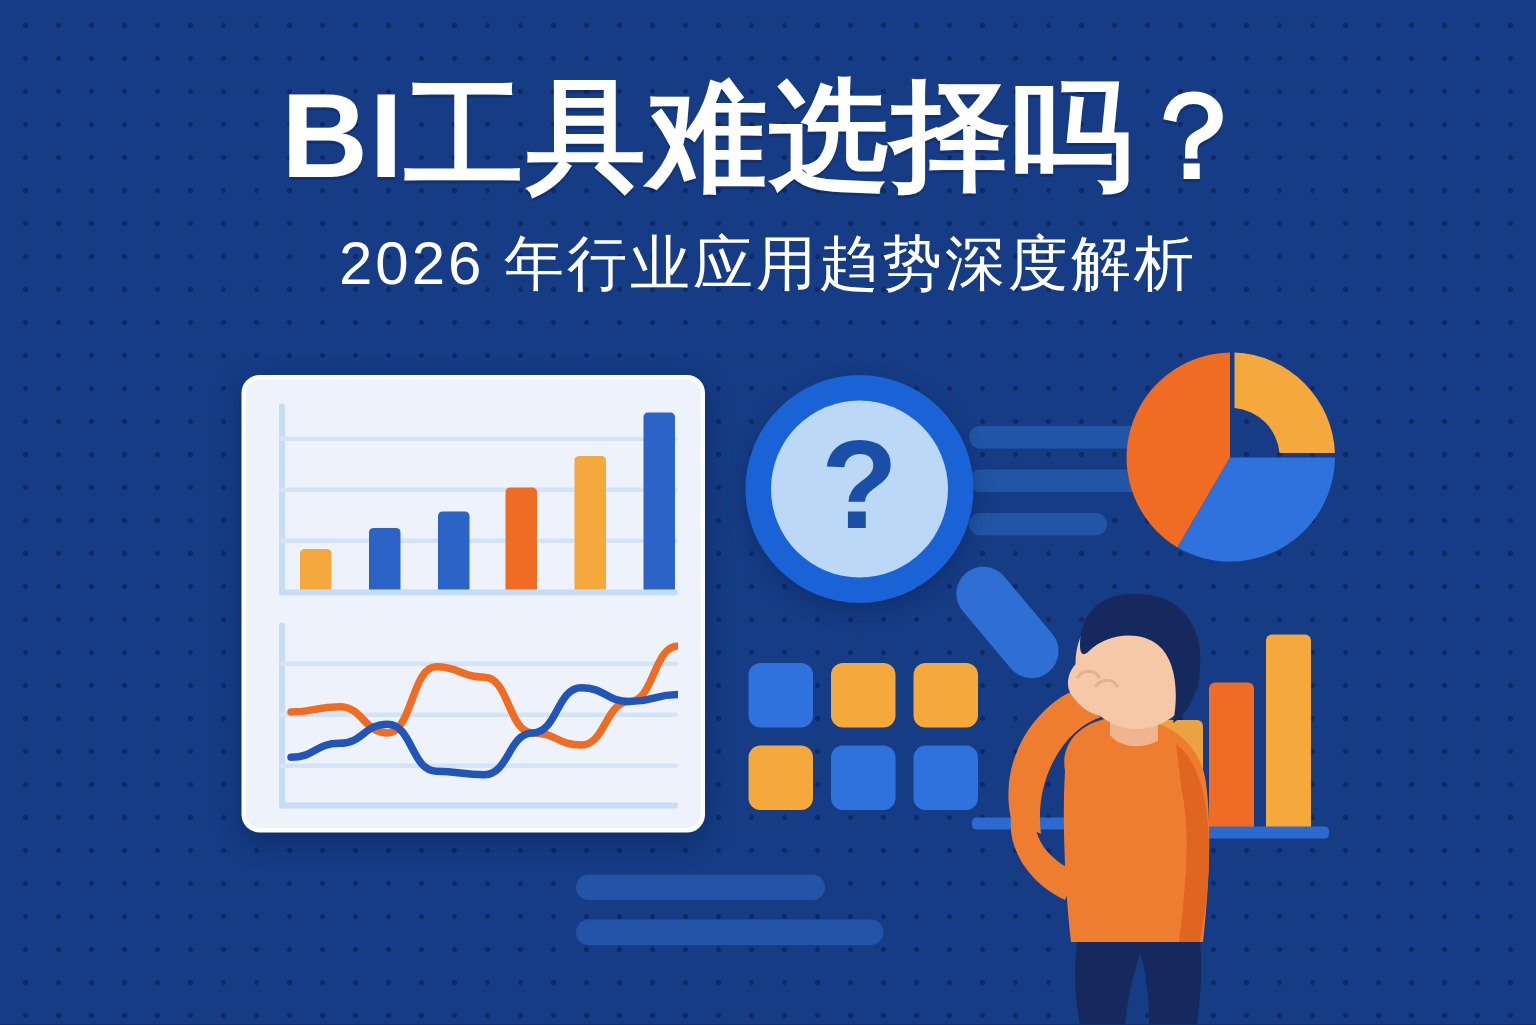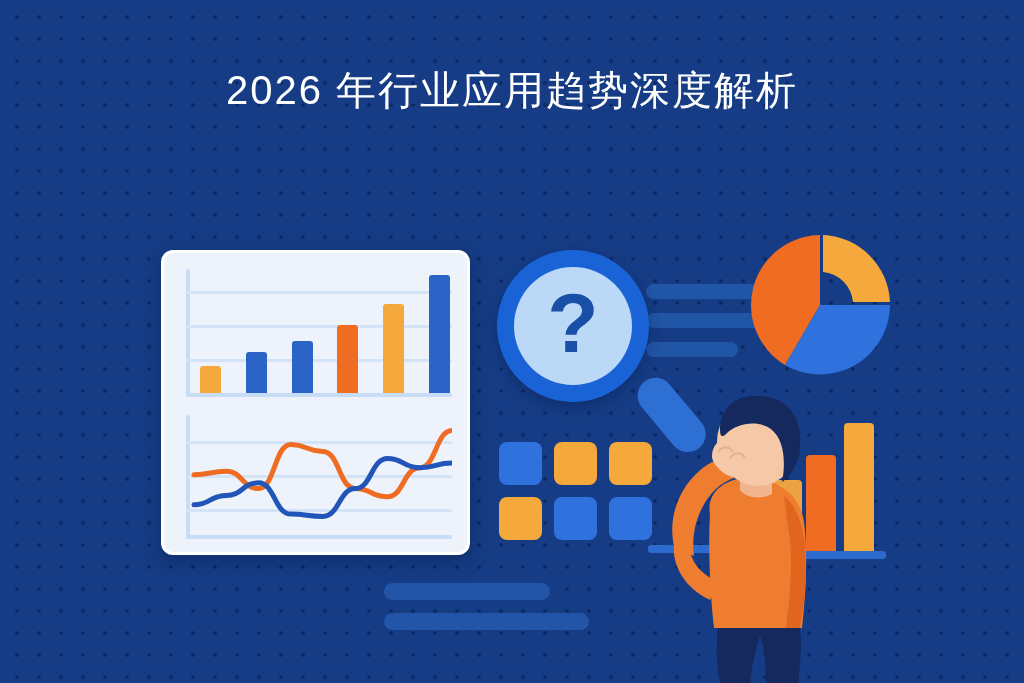--- a/index.html
+++ b/index.html
@@ -220,20 +220,21 @@
   }
 </style>
 </head>
 <body>
 
 <div id="poster">
 
   <div id="dots"></div>
 
   <div class="headline-wrap">
+    <h1 class="title">BI工具难选择吗？</h1>
     <div class="subtitle">2026 年行业应用趋势深度解析</div>
   </div>
 
   <div class="card">
 
     <div class="chart-area">
       <div class="axis-v"></div>
       <div class="axis-h"></div>
       <div class="gridline" style="top:22px"></div>
       <div class="gridline" style="top:56px"></div>

